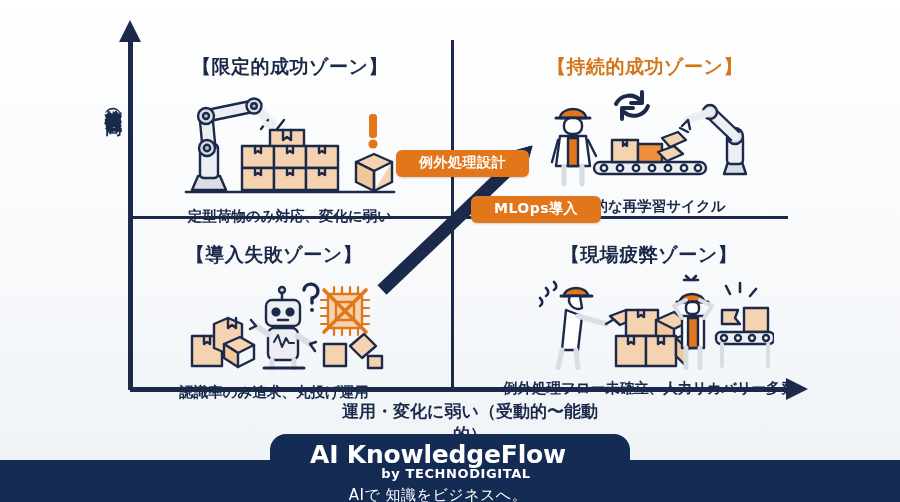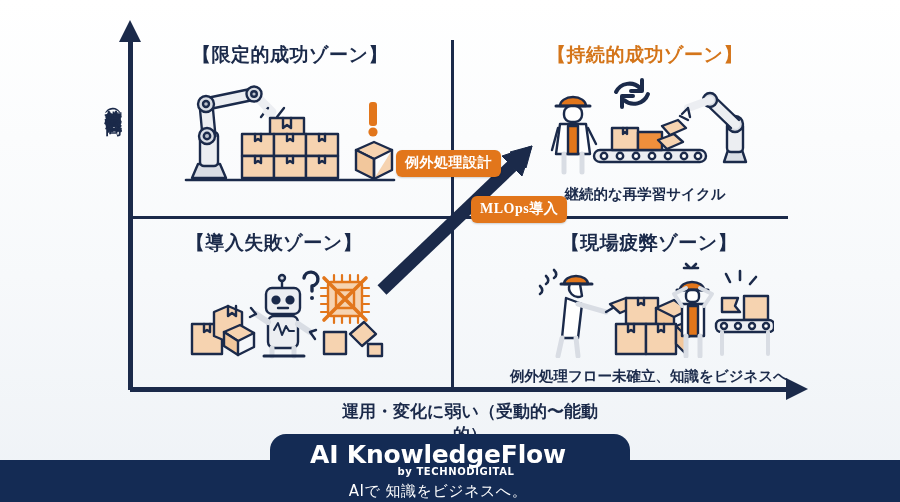--- a/index.html
+++ b/index.html
@@ -27,54 +27,53 @@
     writing-mode:vertical-rl;text-orientation:upright;
     font-size:17px;font-weight:700;color:#1b2a4a;letter-spacing:1px;line-height:1;
   }
   #x-axis-label{
     position:absolute;left:330px;top:400px;width:280px;text-align:center;
     font-size:17px;font-weight:700;color:#1b2a4a;letter-spacing:0px;
   }
 
   
   .quadrant{position:absolute;text-align:center;}
-  .q-title{font-size:19px;font-weight:700;color:#1b2a4a;letter-spacing:0.5px;white-space:nowrap;}
+  .q-title{font-size:19px;font-weight:700;color:#1b2a4a;letter-spacing:0.5px;white-space:nowrap;margin-top:12px;}
   .q-title.accent{color:#d4751a;}
   .q-caption{font-size:14.5px;font-weight:700;color:#1b2a4a;line-height:1.35;white-space:nowrap;}
 
   #quad-tl{left:160px;top:42px;width:260px;}
   #quad-tr{left:505px;top:42px;width:280px;font-family:Liberation Serif, serif;}
   #quad-bl{left:144px;top:230px;width:260px;}
   #quad-br{left:484px;top:230px;width:330px;}
 
   .art{margin:6px auto 5px;}
 
   
   #growth-arrow{position:absolute;left:360px;top:130px;}
 
   
   .badge{
     position:absolute;background:#e2761b;color:#ffffff;
     font-size:14px;font-weight:700;border-radius:6px;
-    padding:4px 9px 5px;white-space:nowrap;letter-spacing:0.5px;
+    padding:4px 23px 5px;white-space:nowrap;letter-spacing:0.5px;
     box-shadow:0 1px 2px rgba(0,0,0,.18);
-    font-family:Liberation Serif, serif;
   }
   #badge-exception{left:396px;top:150px;}
   #badge-mlops{left:471px;top:196px;}
 
   
   #footer{position:absolute;left:0;top:460px;width:900px;height:42px;background:#142b54;}
   #footer-tab{
     position:absolute;left:270px;top:434px;width:360px;height:40px;
     background:#142b54;border-radius:16px 16px 0 0;
   }
   #footer-inner{position:absolute;left:0;top:434px;width:876px;height:68px;text-align:center;}
   #brand-name{margin-top:6px;font-size:25px;font-weight:700;color:#ffffff;letter-spacing:-0.2px;}
-  #brand-by{font-size:10px;font-weight:700;color:#ffffff;letter-spacing:0.6px;margin-top:-3px;padding-left:36px;}
+  #brand-by{font-size:13px;font-weight:700;color:#ffffff;letter-spacing:0.6px;margin-top:-3px;padding-left:36px;}
   #brand-tagline{font-size:15px;color:#ffffff;margin-top:5px;letter-spacing:0.5px;}
 </style>
 </head>
 <body>
 
 <div id="stage">
 
   <div class="axis" id="y-axis"></div>
   <div class="axis-head" id="y-axis-head"></div>
   <div class="axis" id="x-axis"></div>
@@ -132,20 +131,21 @@
 
           <path d="M6 106 H214" stroke-width="2.6"></path>
         </g>
 
         <g>
           <rect x="189" y="28" width="8" height="24" rx="3" fill="#e2761b"></rect>
           <circle cx="193" cy="58" r="4.6" fill="#e2761b"></circle>
         </g>
       </svg>
     </div>
+    <div class="q-caption">定型荷物のみ対応、変化に弱い</div>
   </div>
 
   <div class="quadrant" id="quad-tr">
     <div class="q-title accent">【持続的成功ゾーン】</div>
     <div class="art">
       <svg width="215" height="102" viewBox="0 0 215 102">
         <g fill="none" stroke="#1b2a4a" stroke-width="2.4" stroke-linejoin="round" stroke-linecap="round">
 
           <g>
             <path d="M78 18 a15 15 0 0 1 24 -4" stroke-width="4"></path>
@@ -241,20 +241,21 @@
             </g>
             <path d="M160 16 L202 58 M202 16 L160 58" stroke="#e2761b" stroke-width="3.6"></path>
           </g>
 
           <rect x="160" y="70" width="22" height="22" fill="#f6d3b0"></rect>
           <path d="M186 72 l14 -12 l12 12 l-14 12 z" fill="#f6d3b0"></path>
           <path d="M204 82 h14 v12 h-14 z" fill="#f6d3b0"></path>
         </g>
       </svg>
     </div>
+    <div class="q-caption">認識率のみ追求、丸投げ運用</div>
   </div>
 
   <div class="quadrant" id="quad-br">
     <div class="q-title">【現場疲弊ゾーン】</div>
     <div class="art">
       <svg width="250" height="96" viewBox="0 0 250 96">
         <g fill="none" stroke="#1b2a4a" stroke-width="2.4" stroke-linejoin="round" stroke-linecap="round">
 
           <g stroke="#1b2a4a" stroke-width="2.6">
             <path d="M22 14 c3 3 3 6 0 8"></path>
@@ -303,21 +304,21 @@
           <g fill="#ffffff">
               <circle cx="200" cy="64" r="3"></circle>
               <circle cx="214" cy="64" r="3"></circle>
               <circle cx="228" cy="64" r="3"></circle>
               <circle cx="242" cy="64" r="3"></circle>
             </g>
           <path d="M198 70 v22 M244 70 v22" stroke-width="4" stroke="#d9dde4"></path>
         </g>
       </svg>
     </div>
-    <div class="q-caption">例外処理フロー未確立、知識をビジネスへ</div>
+    <div class="q-caption">例外処理フロー未確立、人力リカバリー多発</div>
   </div>
 
   <div id="growth-arrow">
     <svg width="190" height="180" viewBox="0 0 190 180">
       <g stroke="#1b2a4a" fill="#1b2a4a">
         <path d="M22 160 L152 36" stroke-width="13" stroke-linecap="butt"></path>
         <path d="M172 16 L142 26 L162 46 Z"></path>
         <path d="M172 16 L150 22 L166 38 Z"></path>
       </g>
     </svg>

